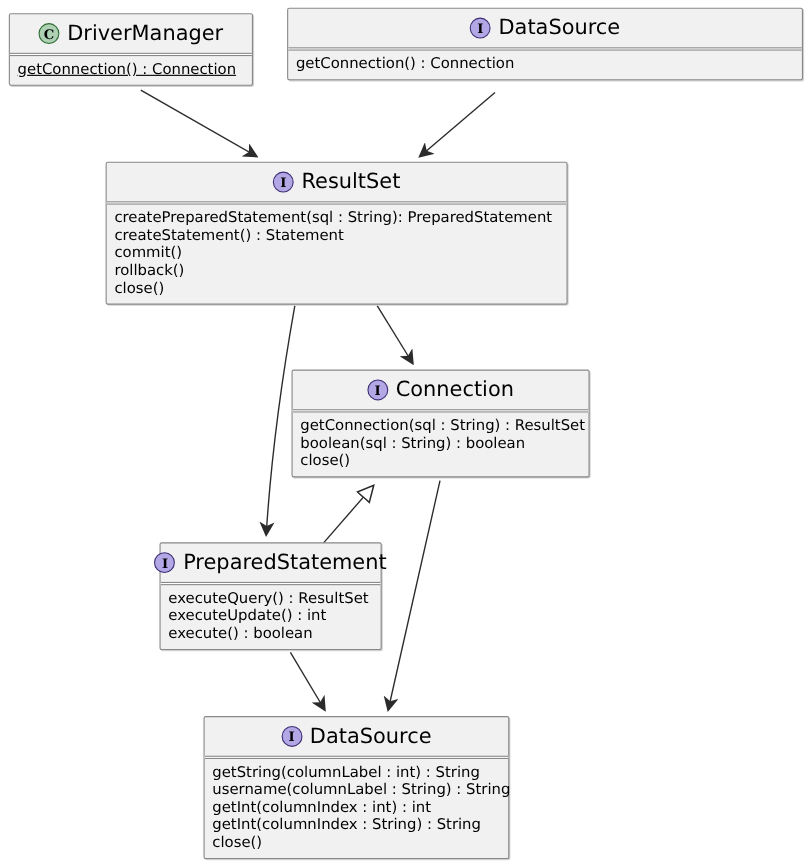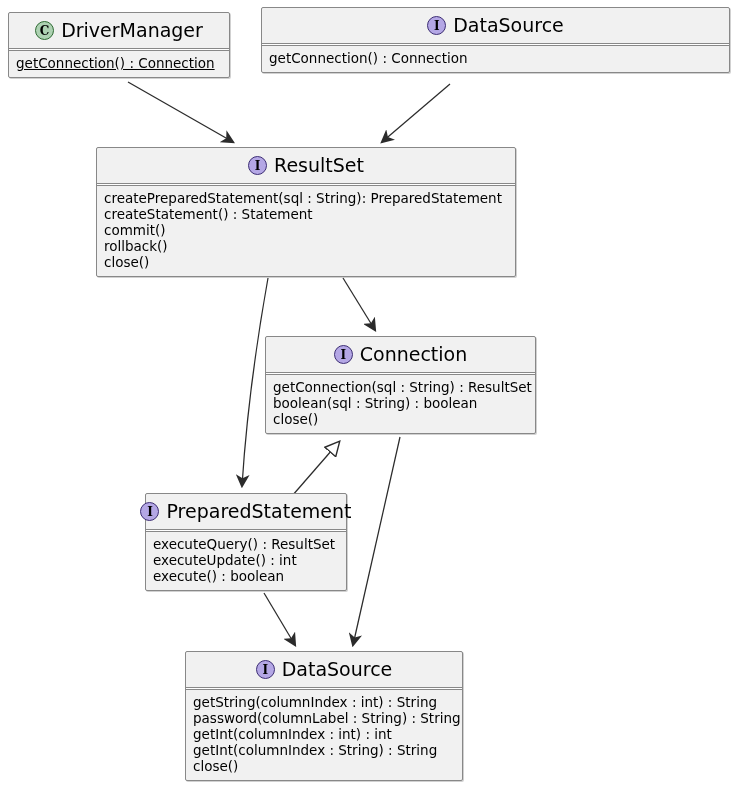--- a/index.html
+++ b/index.html
@@ -177,21 +177,21 @@
     </div>
   </div>
 
   <div class="uml-box" style="left:185px; top:651px; width:278px;">
     <div class="uml-header">
       <span class="badge iface-badge">I</span>
       <span class="uml-name italic">DataSource</span>
     </div>
     <div class="uml-sep"></div>
     <div class="uml-body">
-      <div class="member">getString(columnIndex : int) : String</div>
-      <div class="member">password(columnLabel : String) : String</div>
+      <div class="member">getString(columnLabel : int) : String</div>
+      <div class="member">username(columnLabel : String) : String</div>
       <div class="member">getInt(columnIndex : int) : int</div>
       <div class="member">getInt(columnIndex : String) : String</div>
       <div class="member">close()</div>
     </div>
   </div>
 
 </div>
 
 </body></html>

